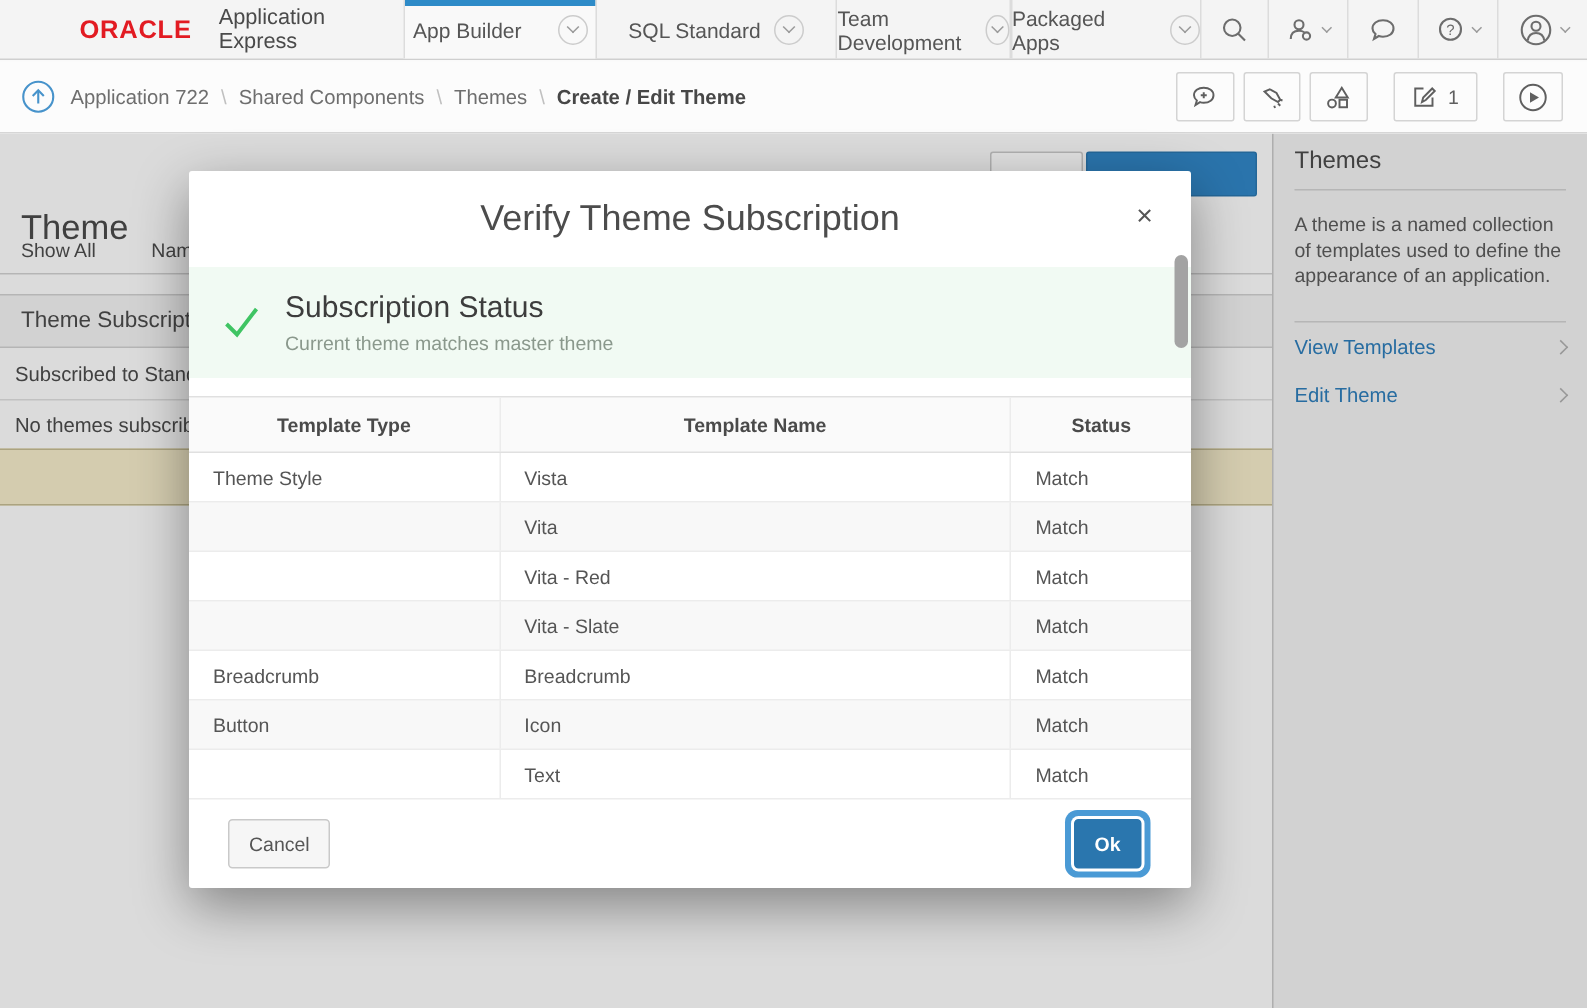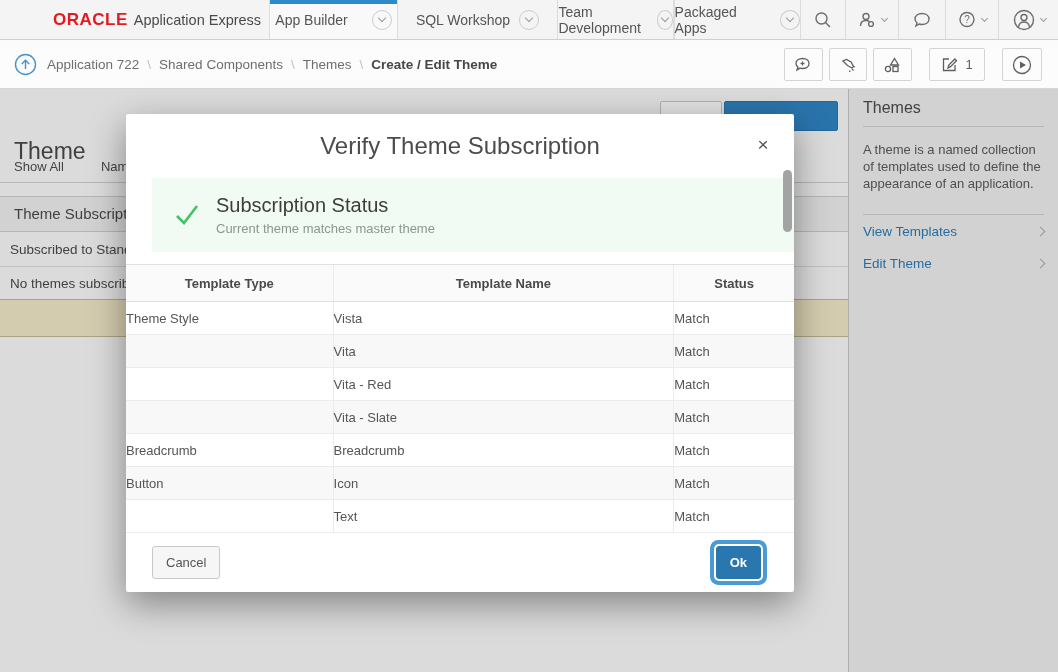--- a/index.html
+++ b/index.html
@@ -4,21 +4,21 @@
 <style>
   * { box-sizing: border-box; margin: 0; padding: 0; }
   html,body { width:1058px; height:672px; overflow:hidden; }
   body { font-family:"Liberation Sans", sans-serif; background:#fafafa; position:relative; }
 
   
   .nav { position:absolute; left:0; top:0; width:1058px; height:40px; background:#f4f4f4;
          border-bottom:1px solid #cfcfcf; display:flex; align-items:stretch; z-index:20;padding-left:38px; }
   .brand { width:233px; display:flex; align-items:center; padding-left:15px; }
   .brand .logo { color:#e21b22; font-weight:bold; font-size:17px; letter-spacing:.5px; }
-  .brand .suffix { color:#4a4a4a; font-size:14.5px; margin-left:6px; }
+  .brand .suffix { color:#4a4a4a; font-size:14.5px; margin-left:18px; }
   .nav-tab { display:flex; align-items:center; justify-content:center; gap:9px;
              border-left:1px solid #dcdcdc; font-size:14px; color:#555; cursor:default; }
   .nav-tab:nth-of-type(1){ width:119px; }
   .nav-tab:nth-of-type(2){ width:128px;gap:24px; }
   .nav-tab:nth-of-type(3){ width:162px; }
   .nav-tab:nth-of-type(4){ width:117px; border-right:1px solid #dcdcdc;justify-content:space-between; }
   .nav-tab.active { background:#f9f9f9; box-shadow: inset 0 4px 0 #2e8bc8; }
   .circle-chev { width:20px; height:20px; border:1px solid #ccc; border-radius:50%;
                  display:flex; align-items:center; justify-content:center; }
   .chev { width:6px; height:6px; border-right:1.5px solid #9a9a9a; border-bottom:1.5px solid #9a9a9a;
@@ -77,30 +77,30 @@
 
   .dim { position:absolute; inset:0; background:rgba(0,0,0,0.12); z-index:5; }
 
   
   .modal { position:absolute; left:126px; top:114px; width:668px; height:478px; background:#ffffff;
            border-radius:2px; box-shadow:0 12px 36px rgba(0,0,0,.4); z-index:30; }
   .modal-header { position:relative; height:64px; display:flex; align-items:center; justify-content:center; }
   .modal-title { font-size:24px; color:#4c4c4c; font-weight:normal; }
   .modal-close { position:absolute; right:18px; top:18px; width:26px; height:26px; border:none; background:none;
                  font-size:19px; color:#555; cursor:pointer; line-height:26px; text-align:center; font-family:"Liberation Sans",sans-serif; }
-  .status-banner { height:74px; background:#f1faf3; display:flex; align-items:center; padding-left:22px;margin-left:26px; }
+  .status-banner { height:74px; background:#f1faf3; display:flex; align-items:center; padding-left:22px; }
   .status-check { width:26px; height:26px; margin-right:16px; }
   .status-text .head { font-size:20px; color:#3d3d3d; }
   .status-text .sub { font-size:13px; color:#8a988c; margin-top:4px; }
   .tbl-wrap { margin-top:12px; }
   table.verify { width:100%; border-collapse:collapse; table-layout:fixed; }
   table.verify col.c1 { width:31%; } table.verify col.c2 { width:51%; } table.verify col.c3 { width:18%; }
   table.verify th { height:37px; background:#fafafa; border-top:1px solid #e0e0e0; border-bottom:1px solid #e0e0e0;
                     font-size:13px; color:#4a4a4a; font-weight:bold; text-align:center; }
-  table.verify td { height:33px; font-size:13px; color:#555; border-bottom:1px solid #ececec; }
+  table.verify td { height:33px; font-size:13px; color:#555; padding-left:16px; border-bottom:1px solid #ececec; }
   table.verify th + th, table.verify td + td { border-left:1px solid #ececec; }
   table.verify tbody tr:nth-child(even) { background:#f8f8f8; }
   .modal-footer { position:absolute; left:0; right:0; bottom:0; height:60px; display:flex; align-items:center;
                   justify-content:space-between; padding:0 26px 0 26px; }
   .btn-cancel { background:#f6f6f6; border:1px solid #c9c9c9; border-radius:3px; padding:8px 13px;
                 font-size:13px; color:#555; cursor:pointer; font-family:"Liberation Sans",sans-serif; }
   .btn-ok { background:#2a76ae; border:1px solid #2a76ae; border-radius:3px; padding:8px 13px; margin-right:7px;
             font-size:13px; font-weight:bold; color:#fff; cursor:pointer;
             box-shadow:0 0 0 2px #ffffff, 0 0 0 6px #4a9ad5; font-family:"Liberation Sans",sans-serif; }
   .modal-scrollthumb { position:absolute; right:2px; top:56px; width:9px; height:62px;
@@ -114,21 +114,21 @@
     <span class="logo">ORACLE</span>
     <span class="suffix">Application Express</span>
   </div>
   <div class="nav-tab active">
     <span>App Builder</span>
     <span class="circle-chev">
         <span class="chev"></span>
       </span>
   </div>
   <div class="nav-tab">
-    <span>SQL Workshop</span>
+    <span>SQL Standard</span>
     <span class="circle-chev">
         <span class="chev"></span>
       </span>
   </div>
   <div class="nav-tab">
     <span>Team Development</span>
     <span class="circle-chev">
         <span class="chev"></span>
       </span>
   </div>

